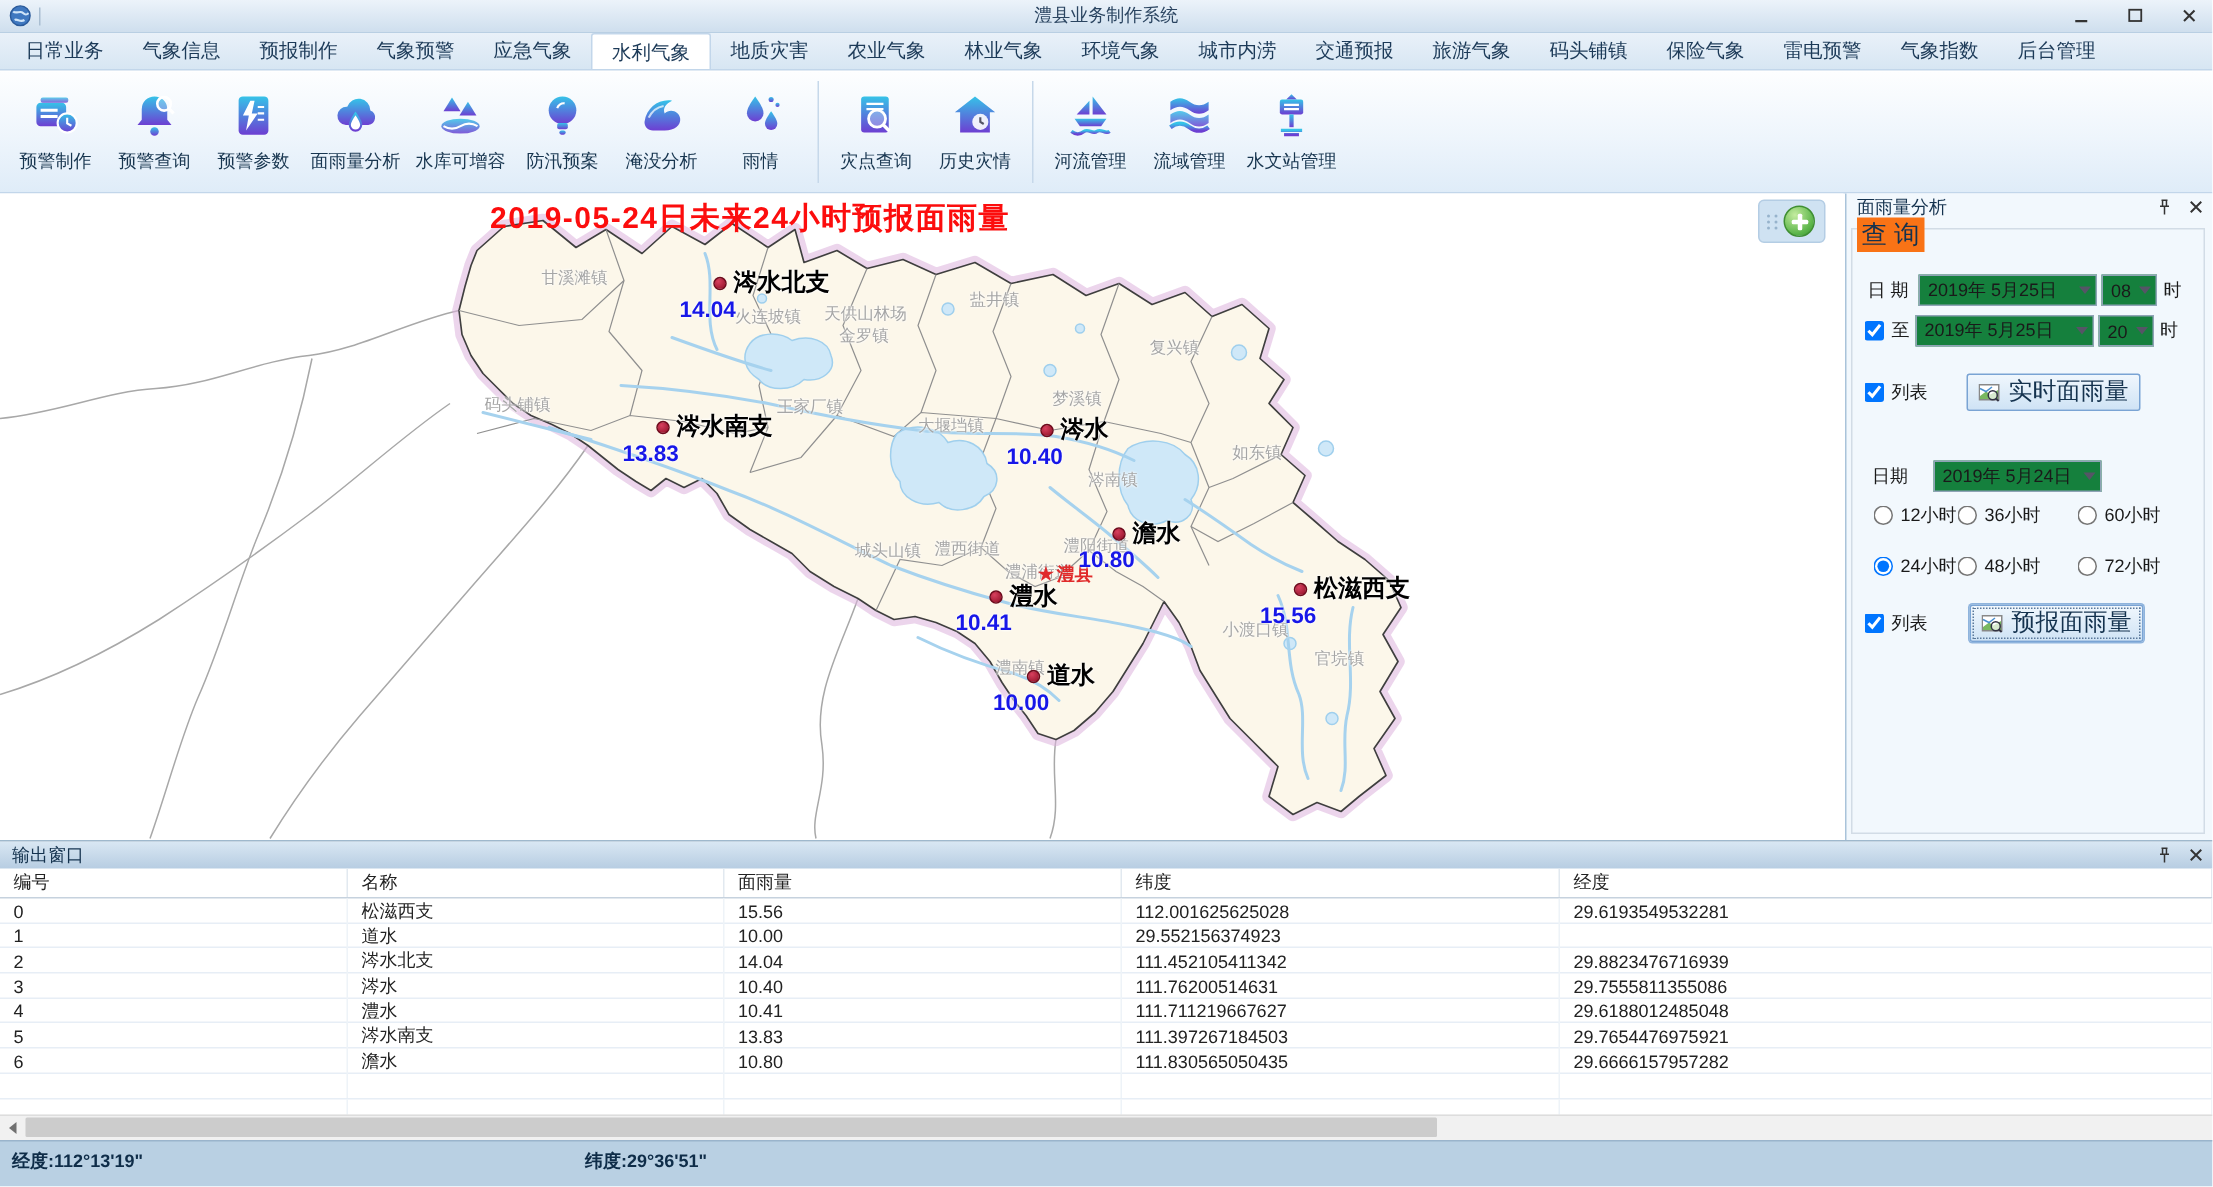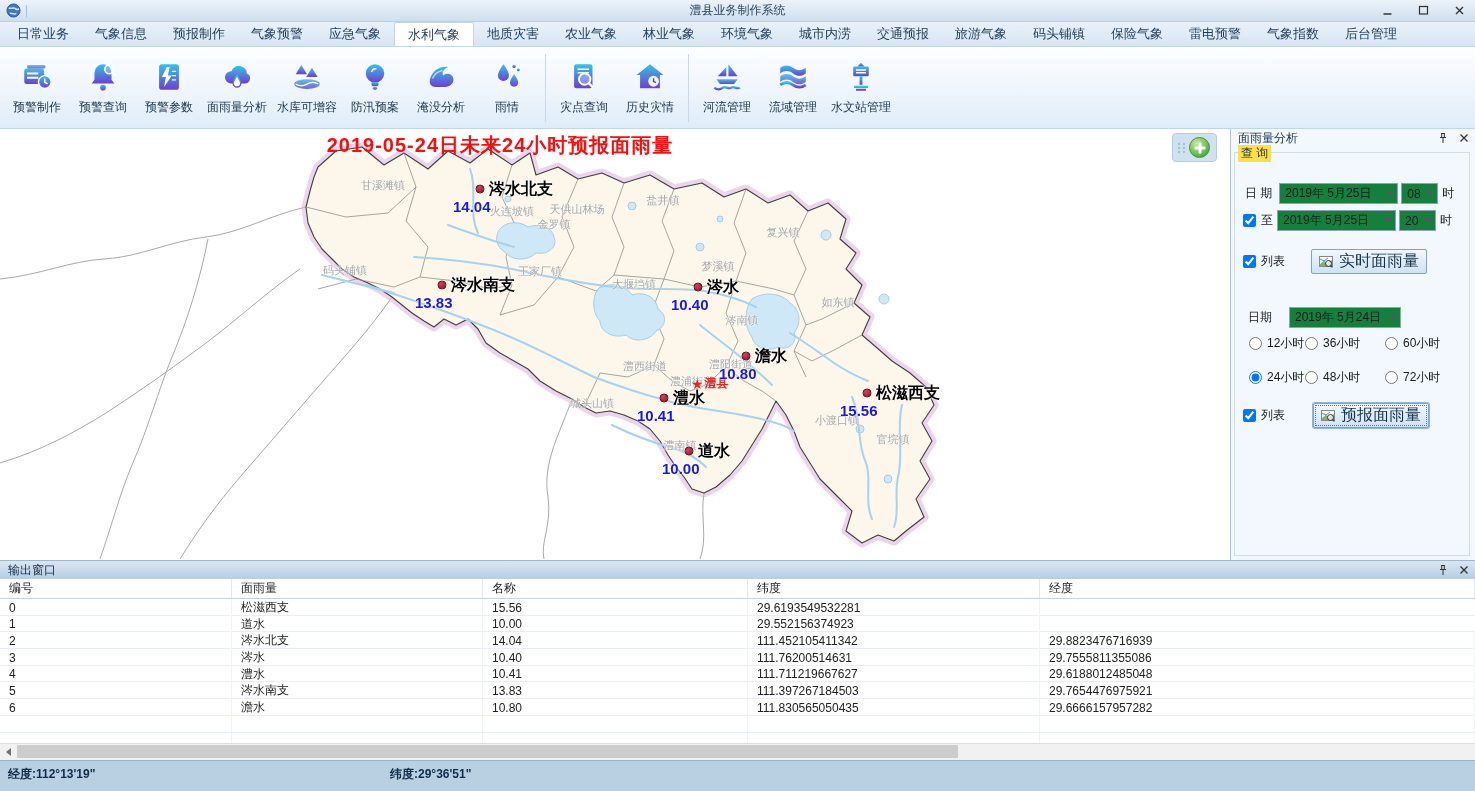--- a/index.html
+++ b/index.html
@@ -61,21 +61,21 @@
   .zoom-plus::after{width:3px;height:11px;transform:translate(-50%,-50%)}
 
   
   .right-panel{position:absolute;left:1230px;top:129px;width:245px;height:431px;box-sizing:border-box;
     background:#f2f8fd;border-left:1px solid #a9c3da}
   .rp-header{position:absolute;top:0;left:0;right:0;height:19px;display:flex;align-items:center;
     padding-left:7px;font-size:12px;color:#14324e}
   .panel-icons{position:absolute;right:5px;top:3px;display:flex;gap:9px}
   .panel-icons .pic{width:12px;height:12px}
   .groupbox{position:absolute;top:23px;left:3px;right:5px;height:402px;border:1px solid #d2dce6;background:transparent}
-  .gb-title{position:absolute;top:16px;left:7px;background:#fde047;padding:0 3px;font-size:12px;color:#14324e}
+  .gb-title{position:absolute;top:16px;left:7px;background:#f97316;padding:0 3px;font-size:17px;color:#14324e}
   .rp-row{position:absolute;display:flex;align-items:center;font-size:12px;color:#1a1a1a}
   .sel{height:21px;background:#15803d;border:1px solid #8fa3b6;display:flex;align-items:center;
     justify-content:space-between;padding:0 3px 0 5px;box-sizing:border-box;cursor:default}
   .chev{width:0;height:0;border-left:4px solid transparent;border-right:4px solid transparent;border-top:5px solid #556}
   .rp-row input[type=checkbox],.rp-row input[type=radio],.radio-item input{width:13px;height:13px;margin:0 5px 0 0}
   .rp-btn{height:23px;display:flex;align-items:center;gap:5px;padding:0 7px;
     background:linear-gradient(#f0f7fd,#cfe3f5);border:1px solid #7aa4d4;border-radius:2px;
     font-size:16px;color:#14324e;cursor:default}
   .rp-btn.focused{box-shadow:0 0 0 1px #8fb4dd;outline:1px dotted #5a789a;outline-offset:-3px}
   .radio-grid{position:absolute;left:18px;top:206px;display:grid;grid-template-columns:56px 80px auto;
@@ -392,30 +392,30 @@
       <path d="M470,40 C478,60 468,84 478,104"></path>
       <path d="M448,96 C470,104 492,112 514,118"></path>
     </g>
   </svg>
 
   <div class="map-title">2019-05-24日未来24小时预报面雨量</div>
   <div id="map-labels">
       <span class="town" style="left: 383px; top: 56px;">甘溪滩镇</span>
       <span class="town" style="left: 512px; top: 82px;">火连坡镇</span>
       <span class="town" style="left: 577px; top: 80px;">天供山林场</span>
-      <span class="town" style="left: 554px; top: 95px; font-family: Liberation Mono, monospace;">金罗镇</span>
+      <span class="town" style="left: 576px; top: 95px; font-family: Liberation Mono, monospace;">金罗镇</span>
       <span class="town" style="left: 663px; top: 71px;">盐井镇</span>
       <span class="town" style="left: 783px; top: 103px;">复兴镇</span>
       <span class="town" style="left: 718px; top: 137px;">梦溪镇</span>
       <span class="town" style="left: 345px; top: 141px;">码头铺镇</span>
       <span class="town" style="left: 540px; top: 142px;">王家厂镇</span>
       <span class="town" style="left: 634px; top: 155px;">大堰垱镇</span>
       <span class="town" style="left: 742px; top: 191px;">涔南镇</span>
       <span class="town" style="left: 838px; top: 173px;">如东镇</span>
-      <span class="town" style="left: 592px; top: 238px; margin-top: 36px;">城头山镇</span>
+      <span class="town" style="left: 592px; top: 238px;">城头山镇</span>
       <span class="town" style="left: 645px; top: 237px;">澧西街道</span>
       <span class="town" style="left: 731px; top: 235px;">澧阳街道</span>
       <span class="town" style="left: 692px; top: 252px;">澧浦街道</span>
       <span class="town" style="left: 837px; top: 291px;">小渡口镇</span>
       <span class="town" style="left: 893px; top: 310px;">官垸镇</span>
       <span class="town" style="left: 680px; top: 316px;">澧南镇</span>
       <div class="county-label" style="left: 697px; top: 254px;">
         <span class="county-star">★</span>
         <span>澧县</span>
       </div>
@@ -572,30 +572,31 @@
         <path d="M4 1.5h4M4.7 1.5v3.5M7.3 1.5v3.5M3 5.5h6M6 5.5V11" stroke="#333" fill="none"></path>
       </svg>
       <svg class="pic" viewBox="0 0 12 12">
         <path d="M2.5 2.5l7 7M9.5 2.5l-7 7" stroke="#333" stroke-width="1.3"></path>
       </svg>
     </div>
   </div>
   <div class="op-table">
     <div class="op-hrow">
         <span>编号</span>
+        <span>名称</span>
         <span>面雨量</span>
-        <span>名称</span>
         <span>纬度</span>
         <span>经度</span>
       </div>
     <div id="table-body">
         <div class="op-row">
           <span>0</span>
           <span>松滋西支</span>
           <span>15.56</span>
+          <span>112.001625625028</span>
           <span>29.6193549532281</span>
         </div>
         <div class="op-row">
           <span>1</span>
           <span>道水</span>
           <span>10.00</span>
           <span>29.552156374923</span>
         </div>
         <div class="op-row">
           <span>2</span>

